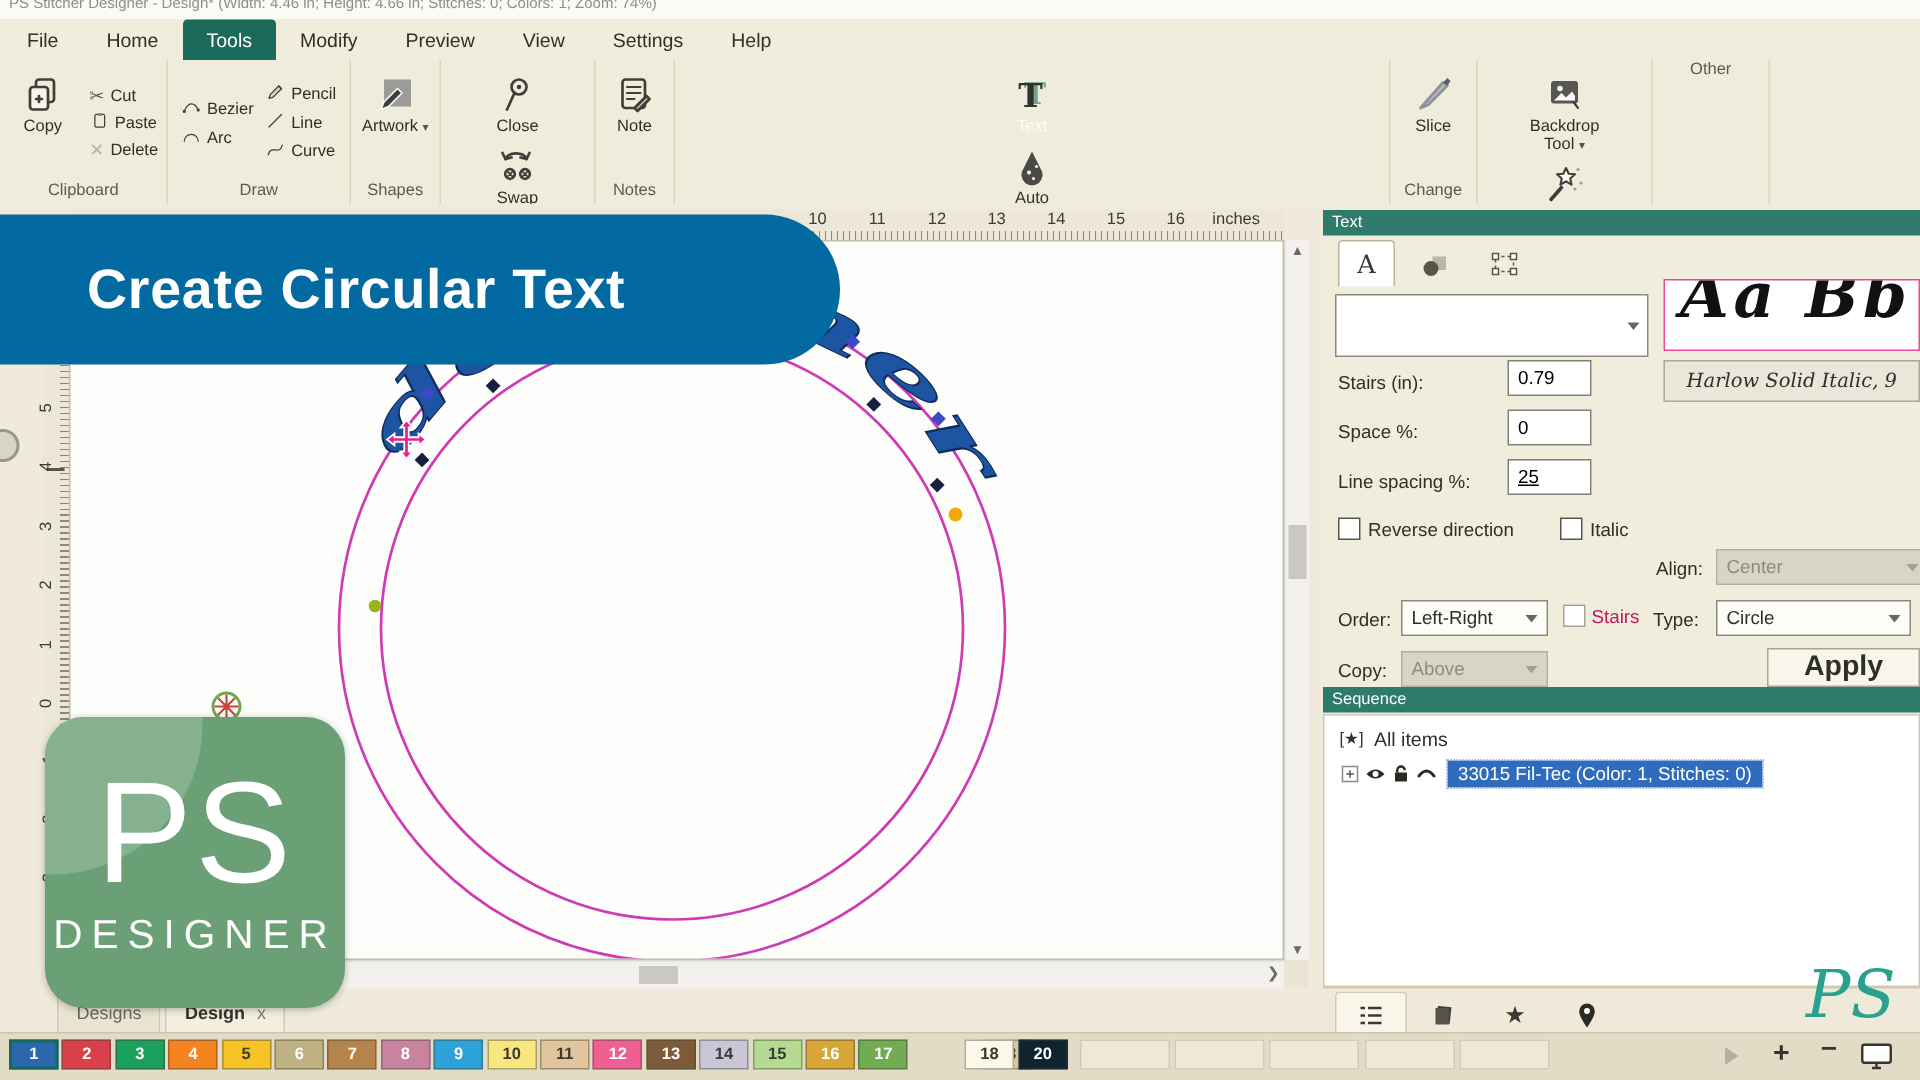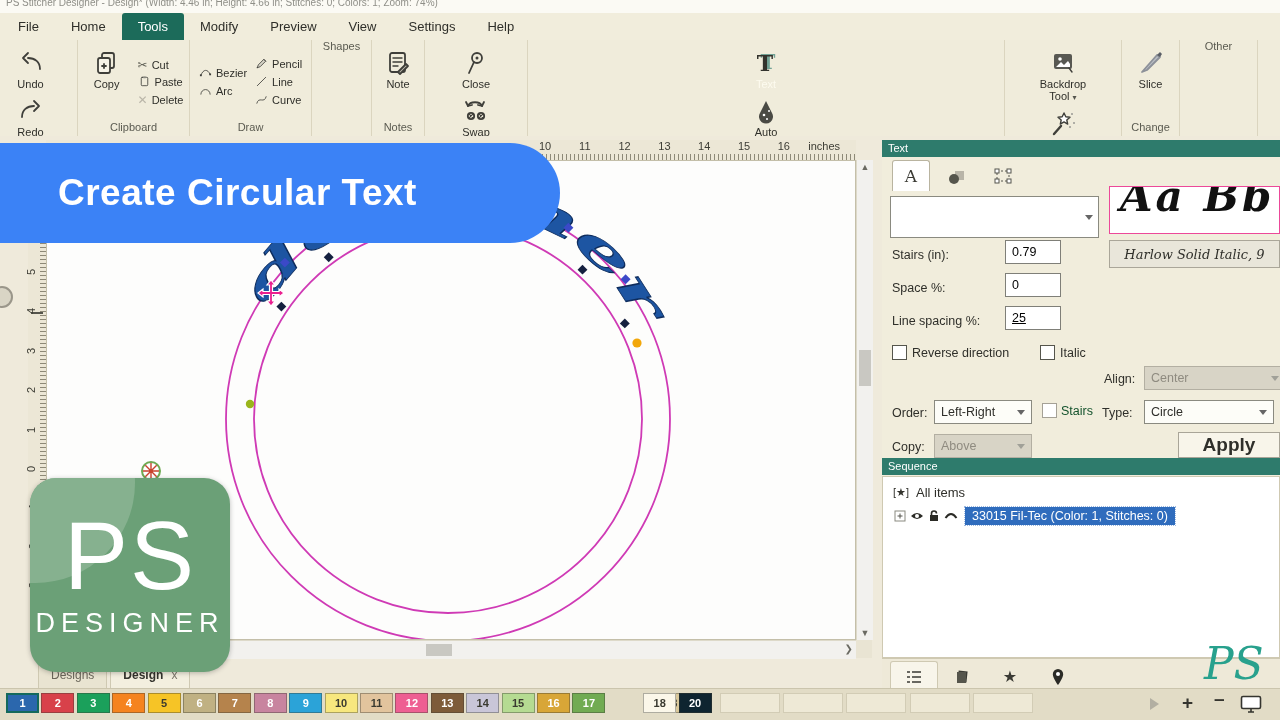--- a/index.html
+++ b/index.html
@@ -27,21 +27,21 @@
             font-size:11px;text-align:center;line-height:11.5px}
   .rbtn.big .ric{height:34px;display:flex;align-items:flex-end;justify-content:center;padding-bottom:2px}
   .rbtn.big svg{width:28px;height:28px}
   .rbtn.small{display:flex;align-items:center;gap:4px;font-size:11px}
   .rbtn.small svg{width:13px;height:13px}
   .rbtn.small .gly{font-size:12px;color:#5a5a50}
   .rbtn .rlb{white-space:pre-line}
   .rbtn.active .rlb{color:#fdfbef}
   .dd{font-size:8px;color:#55554e}
   
-  .banner{position:absolute;left:0;top:143px;width:560px;height:100px;background:#3b82f6;
+  .banner{position:absolute;left:0;top:143px;width:560px;height:100px;background:#0369a1;
           border-radius:0 52px 52px 0;z-index:30;display:flex;align-items:center;
           padding-left:58px;box-sizing:border-box}
   .banner span{color:#fff;font-size:37px;font-weight:bold;letter-spacing:.5px}
   
   .ruler-top{position:absolute;left:46px;top:140px;width:810px;height:20px;background:#ece7d6}
   .ruler-top::after{content:"";position:absolute;left:0;right:0;bottom:0;height:6px;
     background:repeating-linear-gradient(90deg,#8d8977 0 1px,transparent 1px 4px)}
   .ruler-top .num{position:absolute;top:0;font-size:11px;color:#3c3c34;transform:translateX(-50%)}
   .ruler-top .unit{position:absolute;right:16px;top:0;font-size:11px;color:#3c3c34}
   .ruler-left{position:absolute;left:28px;top:160px;width:18px;height:480px;background:#ece7d6}
@@ -87,21 +87,21 @@
   .ptab svg{width:20px;height:20px}
   .combo{position:absolute;left:8px;top:56px;width:207px;height:40px;background:#fff;border:1px solid #8a8a80}
   .chev{width:0;height:0;border-left:4px solid transparent;border-right:4px solid transparent;border-top:5px solid #666}
   .combo .chev{position:absolute;right:5px;top:18px}
   .fpreview{position:absolute;left:227px;top:46px;width:169px;height:46px;background:#fff;border:1px solid #ec4899;overflow:hidden}
   .fpreview span{display:block;margin:-15px 0 0 10px;font-family:"DejaVu Serif",serif;font-style:italic;
                  font-weight:bold;font-size:42px;letter-spacing:3px;color:#111;white-space:nowrap}
   .fbtn{position:absolute;left:227px;top:100px;width:169px;height:26px;background:#e9e6da;border:1px solid #aaa699;
         font-family:"DejaVu Serif",serif;font-style:italic;font-size:13px;display:flex;align-items:center;justify-content:center}
   .plabel{position:absolute;white-space:nowrap}
-  .plabel.dis{color:#14532d}
+  .plabel.dis{color:#be185d}
   .pinput{position:absolute;width:56px;height:24px;background:#fff;border:1px solid #7f7f78;
           font-family:"Liberation Sans",sans-serif;font-size:12.5px;padding:0 0 0 6px;box-sizing:border-box}
   .cb{position:absolute;width:13px;height:13px;background:#fff;border:1px solid #55554c}
   .cb.dis{border-color:#a5a196}
   .psel{position:absolute;height:24px;border:1px solid #8a8a80;background:#fdfdf8;display:flex;align-items:center;
         padding:0 6px;box-sizing:border-box;justify-content:space-between}
   .psel.dis{background:#d8d4c6;color:#8f8b80;border-color:#b3afa2}
   .psel.dis .chev{border-top-color:#a0a098}
   .apply{position:absolute;left:296px;top:292px;width:100px;height:24px;background:#f8f5ea;border:1px solid #a9a598;
          font-weight:bold;font-size:19px;display:flex;align-items:center;justify-content:center}
@@ -141,44 +141,20 @@
     <div class="menu-item">Home</div>
     <div class="menu-item active">Tools</div>
     <div class="menu-item">Modify</div>
     <div class="menu-item">Preview</div>
     <div class="menu-item">View</div>
     <div class="menu-item">Settings</div>
     <div class="menu-item">Help</div>
   </div>
 
 <div class="ribbon" id="ribbon">
-    <div class="rgroup" style="width: 78px;">
-      <div class="rgroup-items" style="margin-left: -16px;">
-        <div class="rcol big">
-          <div class="rbtn big">
-            <span class="ric">
-              <svg viewBox="0 0 28 28" fill="none" stroke="#3f3f3a" stroke-width="1.8" stroke-linecap="round" stroke-linejoin="round">
-                <path d="M23 20c0-7-5-11-12-11"></path>
-                <path d="M11 4l-5 5 5 5"></path>
-              </svg>
-            </span>
-            <span class="rlb">Undo</span>
-          </div>
-          <div class="rbtn big">
-            <span class="ric">
-              <svg viewBox="0 0 28 28" fill="none" stroke="#3f3f3a" stroke-width="1.8" stroke-linecap="round" stroke-linejoin="round">
-                <path d="M5 20c0-7 5-11 12-11"></path>
-                <path d="M17 4l5 5-5 5"></path>
-              </svg>
-            </span>
-            <span class="rlb">Redo</span>
-          </div>
-        </div>
-      </div>
-    </div>
     <div class="rgroup" style="width: 112px;">
       <div class="rgroup-items">
         <div class="rcol big">
           <div class="rbtn big">
             <span class="ric">
               <svg viewBox="0 0 28 28" fill="none" stroke="#3f3f3a" stroke-width="1.8" stroke-linecap="round" stroke-linejoin="round">
                 <rect x="9" y="4" width="12" height="15" rx="2"></rect>
                 <rect x="5" y="9" width="12" height="15" rx="2" fill="#f7f4e8"></rect>
                 <path d="M9 17h4M11 15v4"></path>
               </svg>
@@ -242,38 +218,34 @@
             <span class="ric"><svg viewBox="0 0 28 28" fill="none" stroke="#3f3f3a" stroke-width="1.8" stroke-linecap="round" stroke-linejoin="round">
                 <path d="M4 22C8 6 20 24 24 8"></path>
               </svg></span>
             <span class="rlb">Curve</span>
           </div>
         </div>
       </div>
       <div class="rgroup-label">Draw</div>
     </div>
     <div class="rgroup" style="width: 60px;">
+      <div class="rgroup-items">
+        <div class="rcol big">
+          <div class="rbtn big">
+            <span class="ric">
+              <svg viewBox="0 0 28 28" fill="none" stroke="#3f3f3a" stroke-width="1.8" stroke-linecap="round" stroke-linejoin="round">
+                <rect x="6" y="4" width="18" height="18" fill="#9b9b97" stroke="none"></rect>
+                <path d="M4 24l2-5 9-9 3 3-9 9-5 2z" fill="#3f3f3a" stroke="#fff" stroke-width="1"></path>
+              </svg>
+            </span>
+            <span class="rlb">Artwork <span class="dd">▾</span></span>
+          </div>
+        </div>
+      </div>
       <div class="rgroup-label">Shapes</div>
-    </div>
-    <div class="rgroup" style="width: 53px;">
-      <div class="rgroup-items">
-        <div class="rcol big">
-          <div class="rbtn big">
-            <span class="ric">
-              <svg viewBox="0 0 28 28" fill="none" stroke="#3f3f3a" stroke-width="1.8" stroke-linecap="round" stroke-linejoin="round">
-                <rect x="6" y="4" width="15" height="19" rx="2"></rect>
-                <path d="M9 9h9M9 13h9M9 17h5" stroke-width="1.4"></path>
-                <path d="M14 23l8-8 2 2-8 8z" fill="#c5c2b4"></path>
-              </svg>
-            </span>
-            <span class="rlb">Note</span>
-          </div>
-        </div>
-      </div>
-      <div class="rgroup-label">Notes</div>
     </div>
     <div class="rgroup" style="width: 103px;">
       <div class="rgroup-items">
         <div class="rcol big">
           <div class="rbtn big">
             <span class="ric">
               <svg viewBox="0 0 28 28" fill="none" stroke="#3f3f3a" stroke-width="1.8" stroke-linecap="round" stroke-linejoin="round">
                 <circle cx="15" cy="9" r="5"></circle>
                 <circle cx="15" cy="9" r="1.5" fill="#3f3f3a" stroke="none"></circle>
                 <path d="M12 13L7 24"></path>
@@ -289,20 +261,37 @@
                 <circle cx="9" cy="19" r="3.2"></circle>
                 <circle cx="19" cy="19" r="3.2"></circle>
                 <path d="M7.2 17.2l3.6 3.6M10.8 17.2l-3.6 3.6M17.2 17.2l3.6 3.6M20.8 17.2l-3.6 3.6" stroke-width="1.2"></path>
               </svg>
             </span>
             <span class="rlb">Swap</span>
           </div>
         </div>
       </div>
     </div>
+    <div class="rgroup" style="width: 53px;">
+      <div class="rgroup-items">
+        <div class="rcol big">
+          <div class="rbtn big">
+            <span class="ric">
+              <svg viewBox="0 0 28 28" fill="none" stroke="#3f3f3a" stroke-width="1.8" stroke-linecap="round" stroke-linejoin="round">
+                <rect x="6" y="4" width="15" height="19" rx="2"></rect>
+                <path d="M9 9h9M9 13h9M9 17h5" stroke-width="1.4"></path>
+                <path d="M14 23l8-8 2 2-8 8z" fill="#c5c2b4"></path>
+              </svg>
+            </span>
+            <span class="rlb">Note</span>
+          </div>
+        </div>
+      </div>
+      <div class="rgroup-label">Notes</div>
+    </div>
     <div class="rgroup" style="width: 477px;">
       <div class="rgroup-items">
         <div class="rcol big">
           <div class="rbtn big active">
             <span class="ric">
               <svg viewBox="0 0 28 28">
                 <text x="16" y="20" font-size="20" text-anchor="middle" font-family="DejaVu Serif, serif" font-weight="bold" fill="#72a295">T</text>
                 <text x="13" y="22" font-size="22" text-anchor="middle" font-family="DejaVu Serif, serif" font-weight="bold" fill="#33332d">T</text>
               </svg>
             </span>
@@ -314,20 +303,36 @@
                 <path d="M14 4l6 12a7 7 0 1 1-12 0z" fill="#4a4a44" stroke="none"></path>
                 <circle cx="12" cy="18" r="1.3" fill="#fff" stroke="none"></circle>
                 <circle cx="17" cy="14" r="1" fill="#fff" stroke="none"></circle>
                 <circle cx="15" cy="22" r="1" fill="#fff" stroke="none"></circle>
               </svg>
             </span>
             <span class="rlb">Auto Digitizing</span>
           </div>
         </div>
       </div>
+    </div>
+    <div class="rgroup" style="width: 58px;">
+      <div class="rgroup-items">
+        <div class="rcol big">
+          <div class="rbtn big">
+            <span class="ric">
+              <svg viewBox="0 0 28 28" fill="none" stroke="#3f3f3a" stroke-width="1.8" stroke-linecap="round" stroke-linejoin="round">
+                <path d="M5 23L20 6l3 2-13 13-5 2z" fill="#b9bdc4" stroke="#8d9199"></path>
+                <path d="M20 6l3 2 2-3-2-2z" fill="#5a5e66" stroke="none"></path>
+              </svg>
+            </span>
+            <span class="rlb">Slice</span>
+          </div>
+        </div>
+      </div>
+      <div class="rgroup-label">Change</div>
     </div>
     <div class="rgroup" style="width: 117px;">
       <div class="rgroup-items">
         <div class="rcol big">
           <div class="rbtn big">
             <span class="ric">
               <svg viewBox="0 0 28 28" fill="none" stroke="#3f3f3a" stroke-width="1.8" stroke-linecap="round" stroke-linejoin="round">
                 <rect x="5" y="5" width="18" height="15" rx="2" fill="#585852" stroke="none"></rect>
                 <circle cx="11" cy="10" r="1.8" fill="#fff" stroke="none"></circle>
                 <path d="M7 18l5-5 3 3 4-4 2 3v3z" fill="#fff" stroke="none"></path>
@@ -342,36 +347,20 @@
                 <path d="M15 4l1.8 3.8 4.2.4-3.2 2.8.9 4.1-3.7-2.2-3.7 2.2.9-4.1L9 8.2l4.2-.4z" fill="#fff" stroke-width="1.4"></path>
                 <path d="M12 17L5 25" stroke-width="2.4"></path>
                 <circle cx="23" cy="5" r="1" fill="#9a9a94" stroke="none"></circle>
                 <circle cx="25" cy="14" r="1" fill="#9a9a94" stroke="none"></circle>
                 <circle cx="21" cy="18" r="1" fill="#9a9a94" stroke="none"></circle>
               </svg>
             </span>
           </div>
         </div>
       </div>
-    </div>
-    <div class="rgroup" style="width: 58px;">
-      <div class="rgroup-items">
-        <div class="rcol big">
-          <div class="rbtn big">
-            <span class="ric">
-              <svg viewBox="0 0 28 28" fill="none" stroke="#3f3f3a" stroke-width="1.8" stroke-linecap="round" stroke-linejoin="round">
-                <path d="M5 23L20 6l3 2-13 13-5 2z" fill="#b9bdc4" stroke="#8d9199"></path>
-                <path d="M20 6l3 2 2-3-2-2z" fill="#5a5e66" stroke="none"></path>
-              </svg>
-            </span>
-            <span class="rlb">Slice</span>
-          </div>
-        </div>
-      </div>
-      <div class="rgroup-label">Change</div>
     </div>
     <div class="rgroup" style="width: 78px;">
       <div class="rgroup-label">Other</div>
     </div>
   </div>
 
 <div class="ruler-top" id="ruler-top">
   <span class="unit">inches</span>
 <span class="num" style="left: 499px;">10</span>
     <span class="num" style="left: 538.8px;">11</span>

